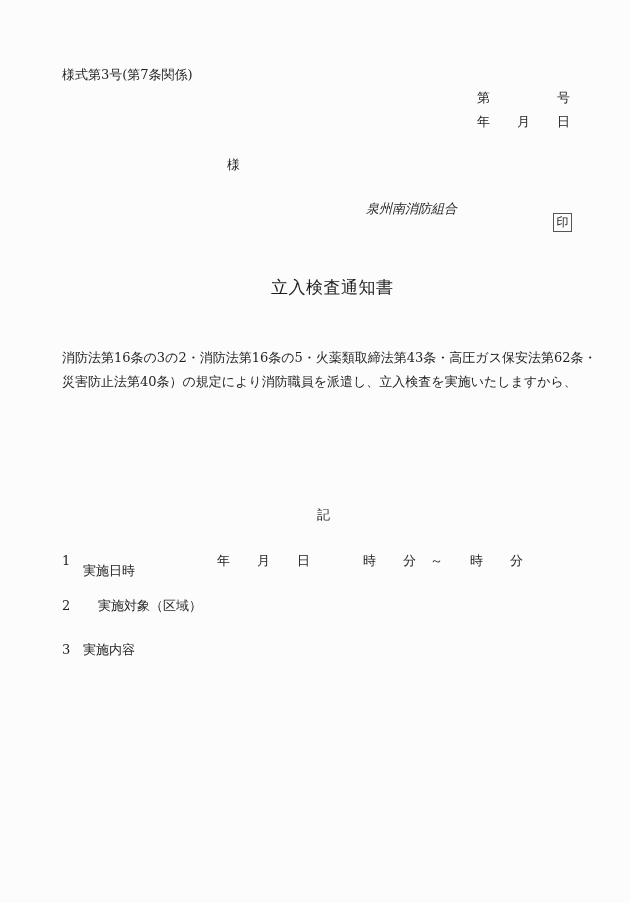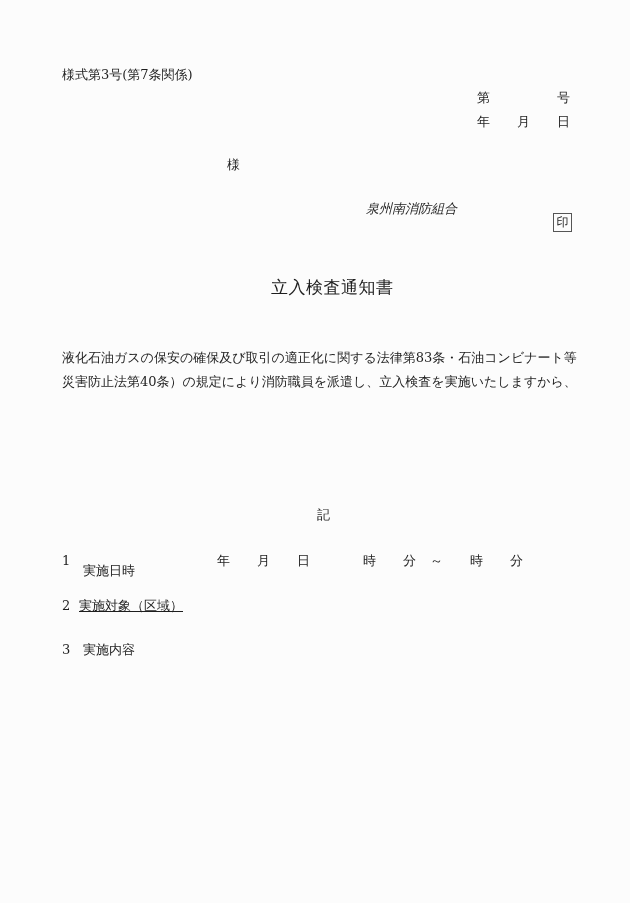--- a/index.html
+++ b/index.html
@@ -53,21 +53,21 @@
     .item1-label { left: 83px; top: 563px; }
     .item1-nen { left: 217px; top: 553px; }
     .item1-tsuki { left: 257px; top: 553px; }
     .item1-hi { left: 297px; top: 553px; }
     .item1-ji1 { left: 363px; top: 553px; }
     .item1-fun1 { left: 403px; top: 553px; }
     .item1-tilde { left: 430px; top: 553px; }
     .item1-ji2 { left: 470px; top: 553px; }
     .item1-fun2 { left: 510px; top: 553px; }
     .item2-num { left: 62px; top: 598px; }
-    .item2-label { left: 79px; top: 598px; text-decoration: underline; }
+    .item2-label { left: 98px; top: 598px; }
     .item3-num { left: 62px; top: 642px; }
     .item3-label { left: 83px; top: 642px; }
   </style>
 </head>
 <body>
 
 <div>
 
   <div class="abs form-number">様式第3号(第7条関係)</div>
 
@@ -79,21 +79,21 @@
   <div class="abs date-hi">日</div>
 
   <div class="abs addressee-sama">様</div>
 
   <div class="abs issuer">泉州南消防組合</div>
   <div class="abs seal">印</div>
 
   <div class="abs doc-title">立入検査通知書</div>
 
   <div class="body-para">
-    <span class="body-line">液化石油ガスの保安の確保及び取引の適正化に関する法律第83条・石油コンビナート等</span>
+    <span class="body-line">消防法第16条の3の2・消防法第16条の5・火薬類取締法第43条・高圧ガス保安法第62条・</span>
     <span class="body-line">災害防止法第40条）の規定により消防職員を派遣し、立入検査を実施いたしますから、</span>
   </div>
 
   <div class="abs ki">記</div>
 
   <div class="abs item1-num item-num">1</div>
   <div class="abs item1-label">実施日時</div>
   <div class="abs item1-nen">年</div>
   <div class="abs item1-tsuki">月</div>
   <div class="abs item1-hi">日</div>

